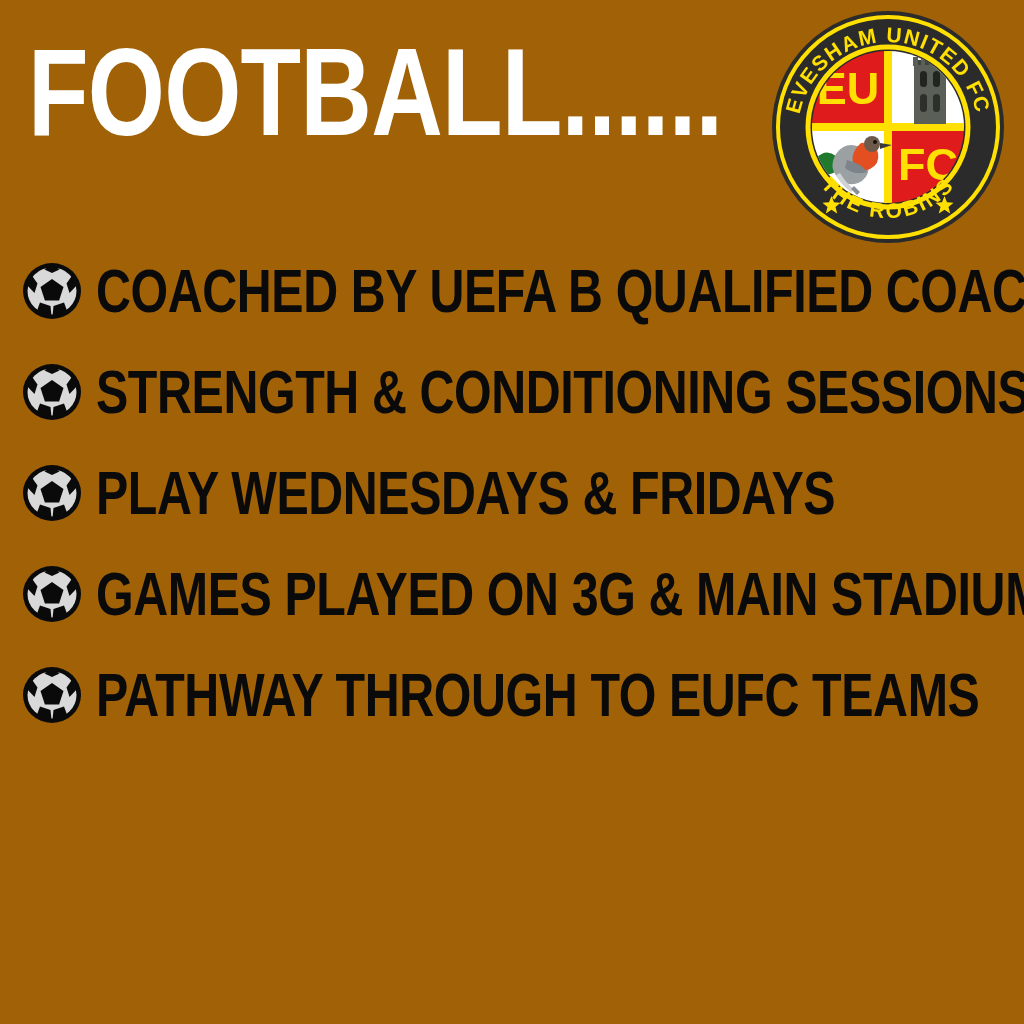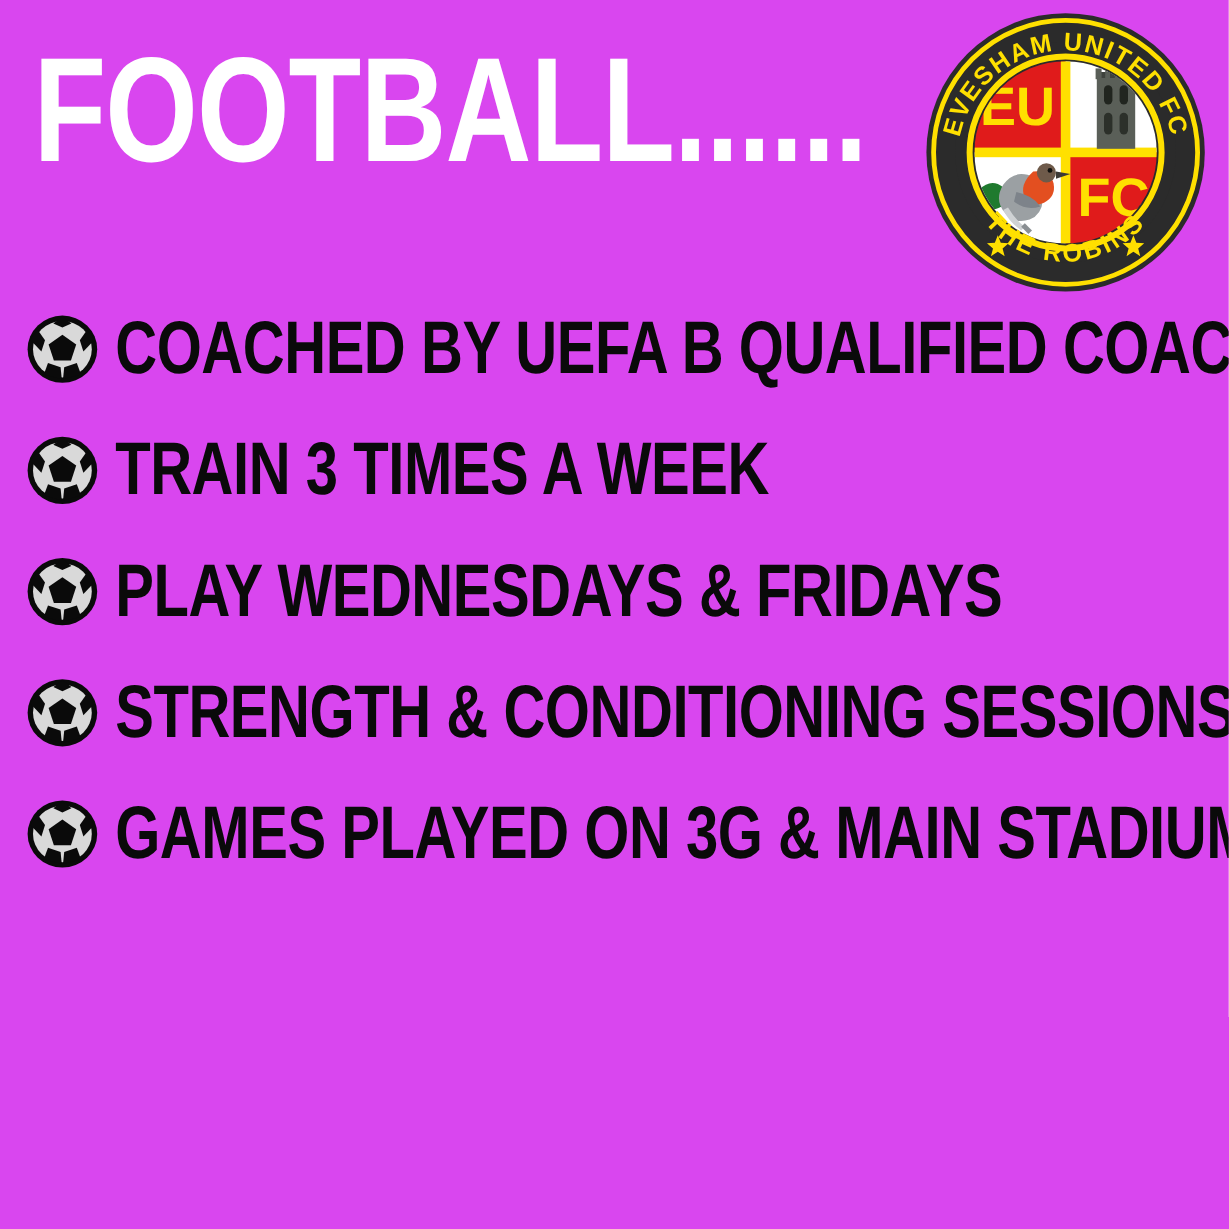--- a/index.html
+++ b/index.html
@@ -9,21 +9,21 @@
   body {
     width: 1024px;
     height: 1024px;
     overflow: hidden;
     font-family: "Liberation Sans", sans-serif;
   }
   #poster {
     position: relative;
     width: 1024px;
     height: 1024px;
-    background: #d946ef;
+    background: #a16207;
     overflow: hidden;
   }
 
   
   #title {
     position: absolute;
     left: 28px;
     top: 30px;
     color: #ffffff;
     font-family: "Liberation Sans Narrow", "Liberation Sans", sans-serif;
@@ -169,34 +169,35 @@
           <path d="M30 1.6 l-7.5 6 L30 11 l7.5-3.4 Z" fill="#0a0a0a"></path>
           <path d="M3 21 l6.5 -8 6 8.5 -3 9.5 Z" fill="#0a0a0a"></path>
           <path d="M57 21 l-6.5 -8 -6 8.5 3 9.5 Z" fill="#0a0a0a"></path>
           <path d="M14.5 50 l3.5 -9.5 10.5 3.5 1 10 Z" fill="#0a0a0a"></path>
           <path d="M45.5 50 l-3.5 -9.5 -10.5 3.5 -1 10 Z" fill="#0a0a0a"></path>
         </svg>
       </span>
       <span class="row-text">COACHED BY UEFA B QUALIFIED COACH</span>
     </div>
 
-    <div class="row">
-      <span class="ball">
-        <svg viewBox="0 0 60 58" xmlns="http://www.w3.org/2000/svg">
-          <ellipse cx="30" cy="29" rx="29" ry="28" fill="#0a0a0a"></ellipse>
-          <ellipse cx="30" cy="29" rx="24.5" ry="23.5" fill="#d9d9d9"></ellipse>
-          <path d="M30 17 l11.5 8 -4.4 13.4 H22.9 L18.5 25 Z" fill="#0a0a0a"></path>
-          <path d="M30 1.6 l-7.5 6 L30 11 l7.5-3.4 Z" fill="#0a0a0a"></path>
-          <path d="M3 21 l6.5 -8 6 8.5 -3 9.5 Z" fill="#0a0a0a"></path>
-          <path d="M57 21 l-6.5 -8 -6 8.5 3 9.5 Z" fill="#0a0a0a"></path>
-          <path d="M14.5 50 l3.5 -9.5 10.5 3.5 1 10 Z" fill="#0a0a0a"></path>
-          <path d="M45.5 50 l-3.5 -9.5 -10.5 3.5 -1 10 Z" fill="#0a0a0a"></path>
-        </svg>
-      </span>
-      <span class="row-text">TRAIN 3 TIMES A WEEK</span>
+
+    <div class="row">
+      <span class="ball">
+        <svg viewBox="0 0 60 58" xmlns="http://www.w3.org/2000/svg">
+          <ellipse cx="30" cy="29" rx="29" ry="28" fill="#0a0a0a"></ellipse>
+          <ellipse cx="30" cy="29" rx="24.5" ry="23.5" fill="#d9d9d9"></ellipse>
+          <path d="M30 17 l11.5 8 -4.4 13.4 H22.9 L18.5 25 Z" fill="#0a0a0a"></path>
+          <path d="M30 1.6 l-7.5 6 L30 11 l7.5-3.4 Z" fill="#0a0a0a"></path>
+          <path d="M3 21 l6.5 -8 6 8.5 -3 9.5 Z" fill="#0a0a0a"></path>
+          <path d="M57 21 l-6.5 -8 -6 8.5 3 9.5 Z" fill="#0a0a0a"></path>
+          <path d="M14.5 50 l3.5 -9.5 10.5 3.5 1 10 Z" fill="#0a0a0a"></path>
+          <path d="M45.5 50 l-3.5 -9.5 -10.5 3.5 -1 10 Z" fill="#0a0a0a"></path>
+        </svg>
+      </span>
+      <span class="row-text">STRENGTH &amp; CONDITIONING SESSIONS</span>
     </div>
 
     <div class="row">
       <span class="ball">
         <svg viewBox="0 0 60 58" xmlns="http://www.w3.org/2000/svg">
           <ellipse cx="30" cy="29" rx="29" ry="28" fill="#0a0a0a"></ellipse>
           <ellipse cx="30" cy="29" rx="24.5" ry="23.5" fill="#d9d9d9"></ellipse>
           <path d="M30 17 l11.5 8 -4.4 13.4 H22.9 L18.5 25 Z" fill="#0a0a0a"></path>
           <path d="M30 1.6 l-7.5 6 L30 11 l7.5-3.4 Z" fill="#0a0a0a"></path>
           <path d="M3 21 l6.5 -8 6 8.5 -3 9.5 Z" fill="#0a0a0a"></path>
@@ -214,35 +215,34 @@
           <ellipse cx="30" cy="29" rx="29" ry="28" fill="#0a0a0a"></ellipse>
           <ellipse cx="30" cy="29" rx="24.5" ry="23.5" fill="#d9d9d9"></ellipse>
           <path d="M30 17 l11.5 8 -4.4 13.4 H22.9 L18.5 25 Z" fill="#0a0a0a"></path>
           <path d="M30 1.6 l-7.5 6 L30 11 l7.5-3.4 Z" fill="#0a0a0a"></path>
           <path d="M3 21 l6.5 -8 6 8.5 -3 9.5 Z" fill="#0a0a0a"></path>
           <path d="M57 21 l-6.5 -8 -6 8.5 3 9.5 Z" fill="#0a0a0a"></path>
           <path d="M14.5 50 l3.5 -9.5 10.5 3.5 1 10 Z" fill="#0a0a0a"></path>
           <path d="M45.5 50 l-3.5 -9.5 -10.5 3.5 -1 10 Z" fill="#0a0a0a"></path>
         </svg>
       </span>
-      <span class="row-text">STRENGTH &amp; CONDITIONING SESSIONS</span>
-    </div>
-
-    <div class="row">
-      <span class="ball">
-        <svg viewBox="0 0 60 58" xmlns="http://www.w3.org/2000/svg">
-          <ellipse cx="30" cy="29" rx="29" ry="28" fill="#0a0a0a"></ellipse>
-          <ellipse cx="30" cy="29" rx="24.5" ry="23.5" fill="#d9d9d9"></ellipse>
-          <path d="M30 17 l11.5 8 -4.4 13.4 H22.9 L18.5 25 Z" fill="#0a0a0a"></path>
-          <path d="M30 1.6 l-7.5 6 L30 11 l7.5-3.4 Z" fill="#0a0a0a"></path>
-          <path d="M3 21 l6.5 -8 6 8.5 -3 9.5 Z" fill="#0a0a0a"></path>
-          <path d="M57 21 l-6.5 -8 -6 8.5 3 9.5 Z" fill="#0a0a0a"></path>
-          <path d="M14.5 50 l3.5 -9.5 10.5 3.5 1 10 Z" fill="#0a0a0a"></path>
-          <path d="M45.5 50 l-3.5 -9.5 -10.5 3.5 -1 10 Z" fill="#0a0a0a"></path>
-        </svg>
-      </span>
       <span class="row-text">GAMES PLAYED ON 3G &amp; MAIN STADIUM PITCHES</span>
     </div>
 
+    <div class="row">
+      <span class="ball">
+        <svg viewBox="0 0 60 58" xmlns="http://www.w3.org/2000/svg">
+          <ellipse cx="30" cy="29" rx="29" ry="28" fill="#0a0a0a"></ellipse>
+          <ellipse cx="30" cy="29" rx="24.5" ry="23.5" fill="#d9d9d9"></ellipse>
+          <path d="M30 17 l11.5 8 -4.4 13.4 H22.9 L18.5 25 Z" fill="#0a0a0a"></path>
+          <path d="M30 1.6 l-7.5 6 L30 11 l7.5-3.4 Z" fill="#0a0a0a"></path>
+          <path d="M3 21 l6.5 -8 6 8.5 -3 9.5 Z" fill="#0a0a0a"></path>
+          <path d="M57 21 l-6.5 -8 -6 8.5 3 9.5 Z" fill="#0a0a0a"></path>
+          <path d="M14.5 50 l3.5 -9.5 10.5 3.5 1 10 Z" fill="#0a0a0a"></path>
+          <path d="M45.5 50 l-3.5 -9.5 -10.5 3.5 -1 10 Z" fill="#0a0a0a"></path>
+        </svg>
+      </span>
+      <span class="row-text">PATHWAY THROUGH TO EUFC TEAMS</span>
+    </div>
 
 
   </div>
 </div>
 
 </body></html>

